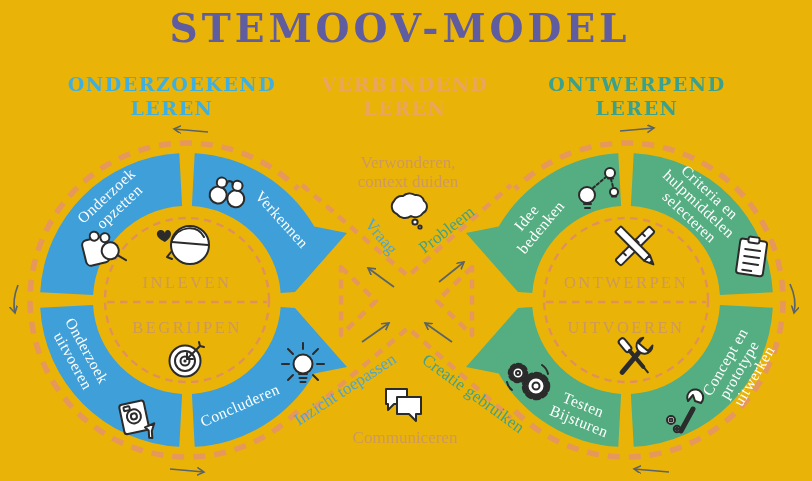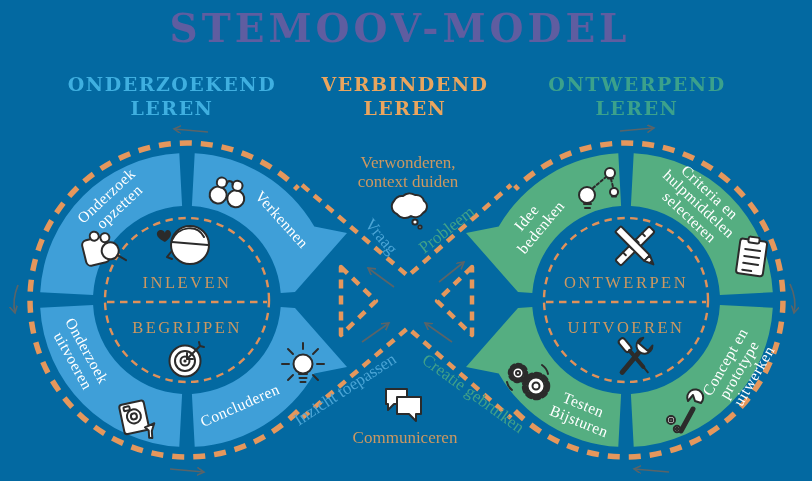--- a/index.html
+++ b/index.html
@@ -1,16 +1,16 @@
 <!DOCTYPE html>
 <html><head>
 <meta charset="utf-8">
 <style>
   html,body{margin:0;padding:0;background:#ffffff;}
-  .stage{position:relative;width:812px;height:481px;background:#0369a1;overflow:hidden;
+  .stage{position:relative;width:812px;height:481px;background:#eab308;overflow:hidden;
          font-family:"Liberation Serif",serif;}
   svg{position:absolute;left:0;top:0;}
   .t-title{font-family:"DejaVu Serif",serif;font-weight:bold;font-size:39px;letter-spacing:4px;fill:#5f5da0;}
   .t-header{font-family:"DejaVu Serif",serif;font-weight:bold;font-size:19px;letter-spacing:1.5px;}
   .hd-blue{fill:#3fafe0;} .hd-orange{fill:#eaa55e;} .hd-teal{fill:#3ba18c;}
   .t-ring{font-family:"Liberation Serif",serif;font-size:15.5px;fill:#ffffff;letter-spacing:0.5px;}
   .t-core{font-family:"Liberation Serif",serif;font-size:16.5px;letter-spacing:2.5px;fill:#cc9861;}
   .t-mid{font-family:"Liberation Serif",serif;font-size:17px;fill:#cc9861;}
   .t-flow{font-family:"Liberation Serif",serif;font-size:17px;}
   .fl-blue{fill:#4ba5d6;} .fl-green{fill:#41a189;}

